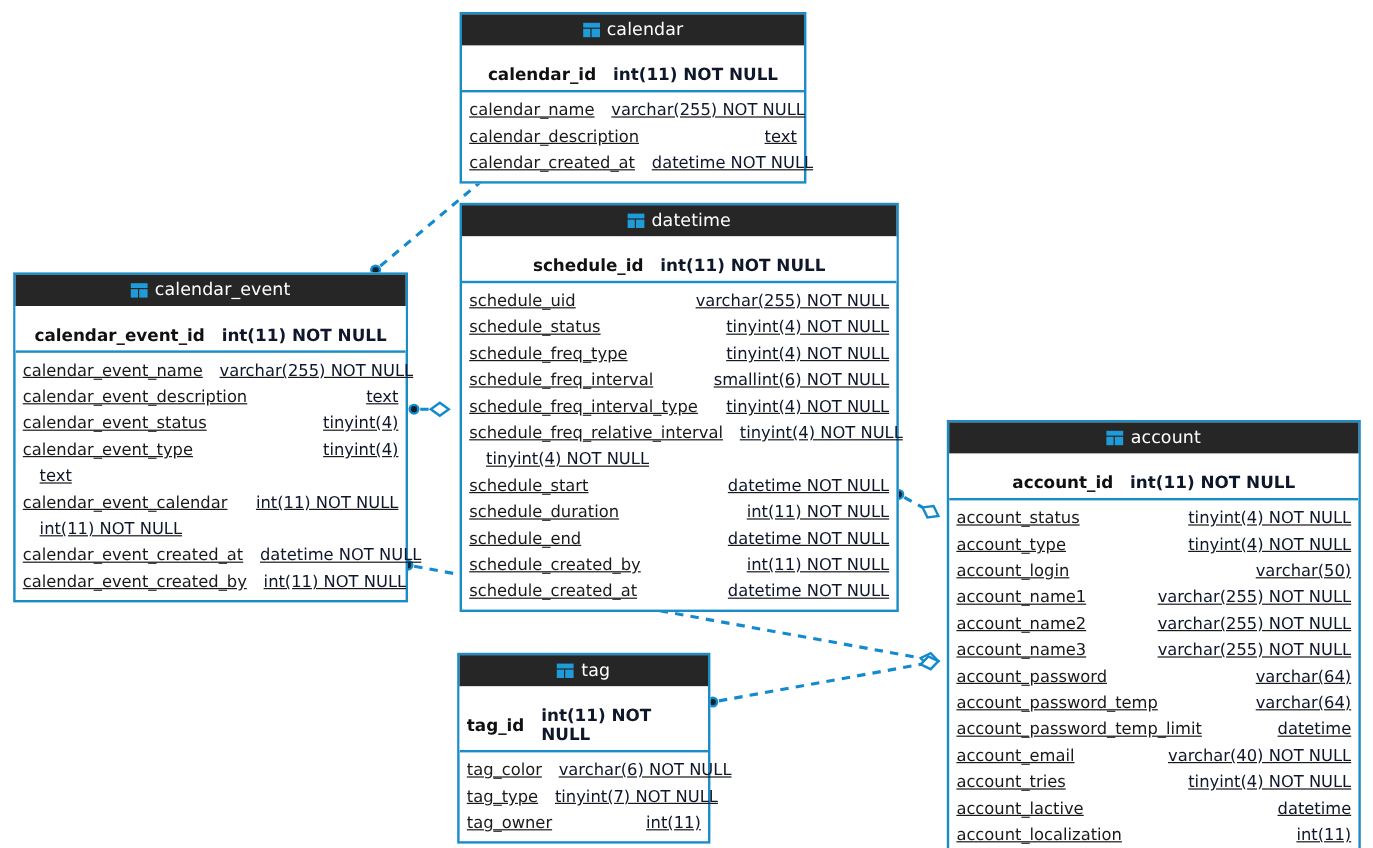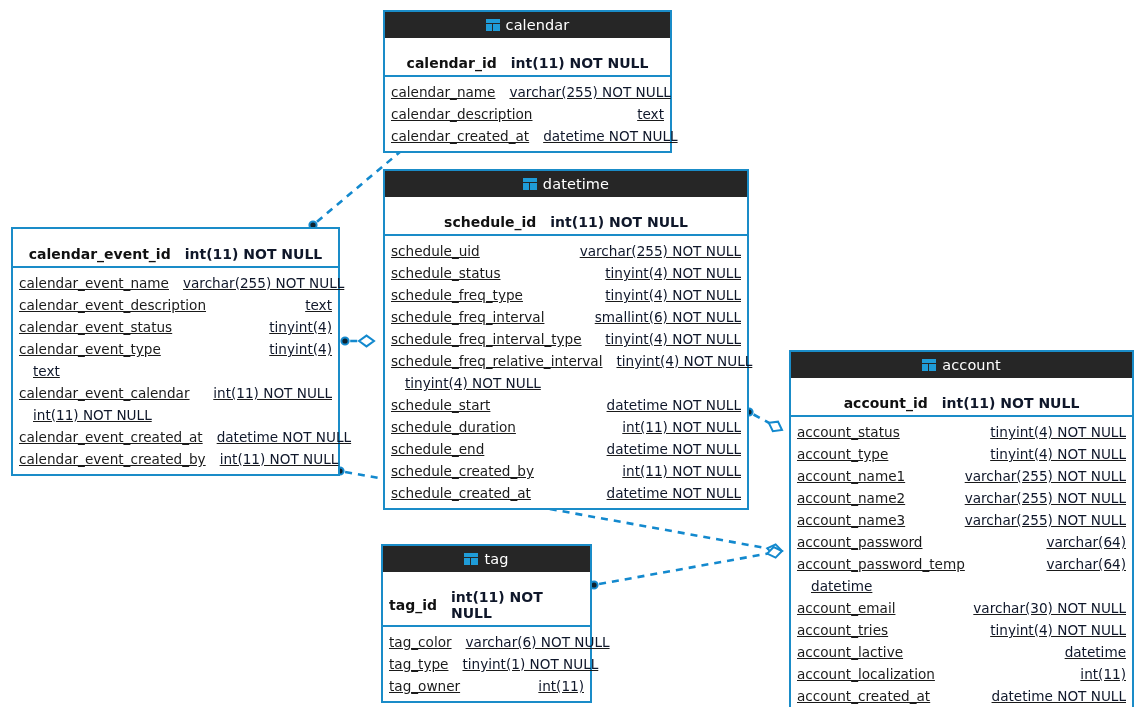--- a/index.html
+++ b/index.html
@@ -100,20 +100,28 @@
           <span>calendar_description</span>
           <span class="f-type">text</span>
         </div>
         <div class="f-row">
           <span>calendar_created_at</span>
           <span class="f-type">datetime NOT NULL</span>
         </div>
       </div>
     </div>
     <div class="table-node" style="left: 11px; top: 227px; width: 329px;">
+      <div class="tbl-header">
+        <span class="tbl-icon">
+          <i class="bar"></i>
+          <i class="c1"></i>
+          <i class="c2"></i>
+        </span>
+        <span class="tbl-title">calendar_event</span>
+      </div>
       <div class="pk-row">
         <span>calendar_event_id</span>
         <span class="f-type">int(11) NOT NULL</span>
       </div>
       <div class="fields">
         <div class="f-row">
           <span>calendar_event_name</span>
           <span class="f-type">varchar(255) NOT NULL</span>
         </div>
         <div class="f-row">
@@ -224,21 +232,21 @@
         <span>tag_id</span>
         <span class="f-type">int(11) NOT NULL</span>
       </div>
       <div class="fields">
         <div class="f-row">
           <span>tag_color</span>
           <span class="f-type">varchar(6) NOT NULL</span>
         </div>
         <div class="f-row">
           <span>tag_type</span>
-          <span class="f-type">tinyint(1) NOT NULL</span>
+          <span class="f-type">tinyint(7) NOT NULL</span>
         </div>
         <div class="f-row">
           <span>tag_owner</span>
           <span class="f-type">int(11)</span>
         </div>
       </div>
     </div>
     <div class="table-node" style="left: 789px; top: 350px; width: 345px;">
       <div class="tbl-header">
         <span class="tbl-icon">
@@ -255,45 +263,50 @@
       <div class="fields">
         <div class="f-row">
           <span>account_status</span>
           <span class="f-type">tinyint(4) NOT NULL</span>
         </div>
         <div class="f-row">
           <span>account_type</span>
           <span class="f-type">tinyint(4) NOT NULL</span>
         </div>
         <div class="f-row">
+          <span>account_login</span>
+          <span class="f-type">varchar(50)</span>
+        </div>
+        <div class="f-row">
           <span>account_name1</span>
           <span class="f-type">varchar(255) NOT NULL</span>
         </div>
         <div class="f-row">
           <span>account_name2</span>
           <span class="f-type">varchar(255) NOT NULL</span>
         </div>
         <div class="f-row">
           <span>account_name3</span>
           <span class="f-type">varchar(255) NOT NULL</span>
         </div>
         <div class="f-row">
           <span>account_password</span>
           <span class="f-type">varchar(64)</span>
         </div>
         <div class="f-row">
           <span>account_password_temp</span>
           <span class="f-type">varchar(64)</span>
         </div>
         <div class="f-row">
+          <span>account_password_temp_limit</span>
           <span class="f-type">datetime</span>
         </div>
         <div class="f-row">
           <span>account_email</span>
-          <span class="f-type">varchar(30) NOT NULL</span>
+          <span class="f-type">varchar(40) NOT NULL</span>
         </div>
         <div class="f-row">
           <span>account_tries</span>
           <span class="f-type">tinyint(4) NOT NULL</span>
         </div>
         <div class="f-row">
           <span>account_lactive</span>
           <span class="f-type">datetime</span>
         </div>
         <div class="f-row">

